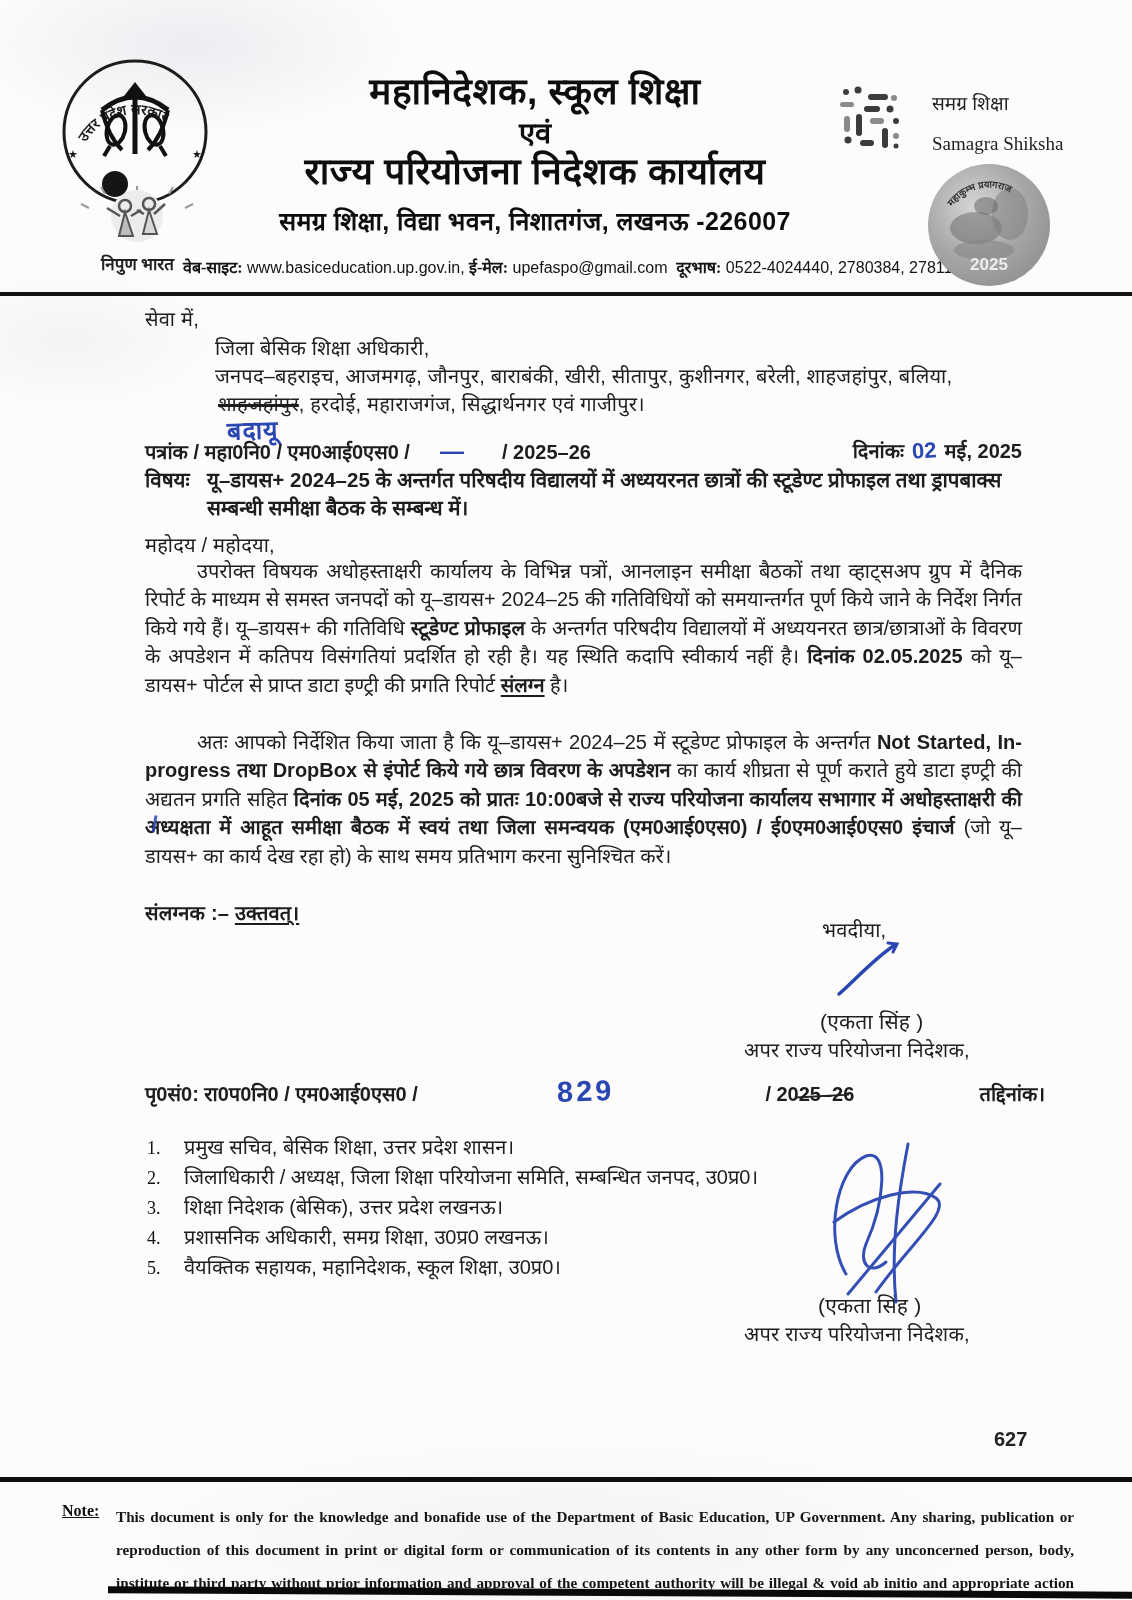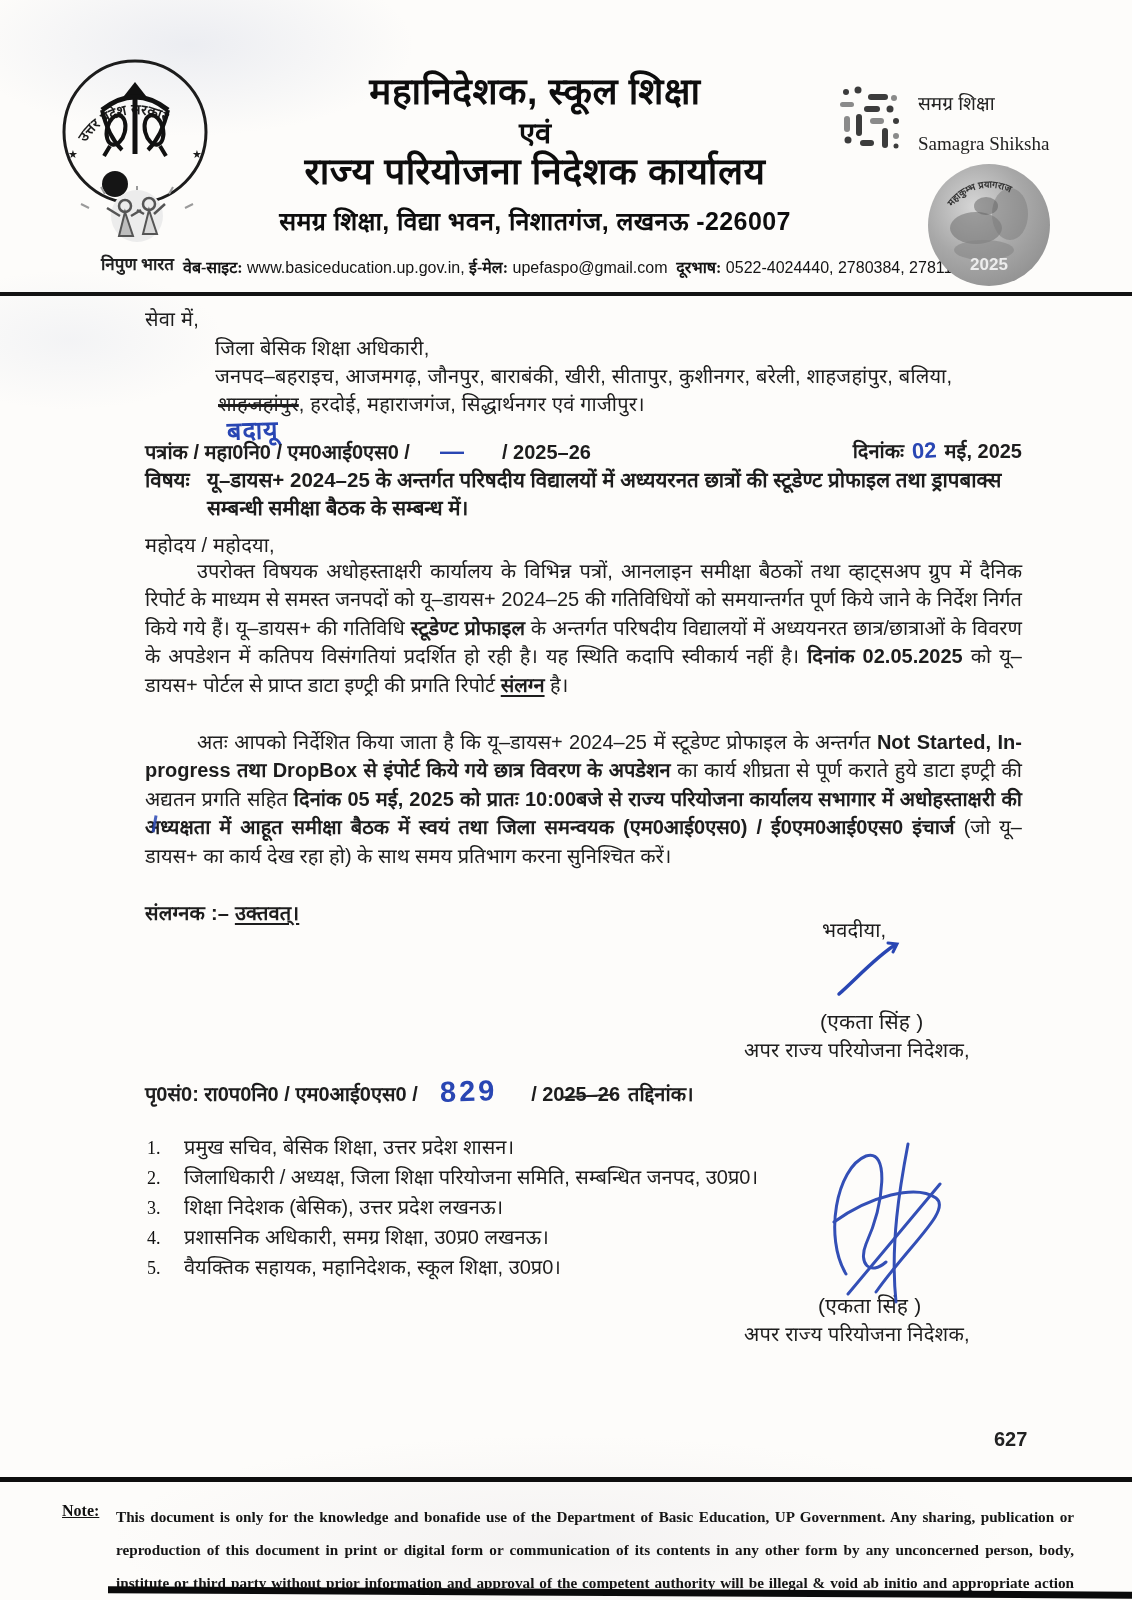--- a/index.html
+++ b/index.html
@@ -20,21 +20,21 @@
   
   .emblem{left:58px;top:54px;}
   .nipun{left:70px;top:186px;width:135px;text-align:center;}
   .nipun-caption{font-size:17px;font-weight:bold;color:#222;margin-top:2px;font-family:"Liberation Serif","DejaVu Serif",serif;text-align:center;}
   .hdr-center{left:150px;top:70px;width:770px;text-align:center;color:#0d0d0d;}
   .t-main{font-size:37px;font-weight:bold;letter-spacing:.5px;line-height:1.18;}
   .t-evam{font-size:29px;font-weight:bold;line-height:1.1;margin-top:4px;}
   .t-addr{font-size:25px;font-weight:bold;margin-top:10px;letter-spacing:.4px;}
   .contact{left:183px;top:256px;width:840px;font-size:16px;white-space:nowrap;color:#141414;}
   .contact b{font-family:"Liberation Serif","DejaVu Serif",serif;}
-  .samagra{left:836px;top:84px;display:flex;align-items:flex-start;gap:12px;}
+  .samagra{left:836px;top:84px;display:flex;align-items:flex-start;gap:26px;}
   .samagra-text div:first-child{font-size:19px;color:#222;margin-top:6px;}
   .samagra-text div:last-child{font-size:19px;color:#222;font-family:"Liberation Serif","DejaVu Serif",serif;margin-top:17px;}
   .stamp{left:926px;top:162px;}
   .hdr-rule{left:0;top:292px;width:1132px;height:4px;background:#131313;}
 
   
   .seva{left:145px;top:305px;}
   .addr1{left:215px;top:334px;}
   .addr2{left:215px;top:362px;}
   .addr3{left:218px;top:390px;}
@@ -49,21 +49,21 @@
   .para{left:145px;width:877px;text-align:justify;font-size:20px;line-height:28.4px;text-indent:52px;}
   .para1{top:557px;}
   .para2{top:728px;}
   .ul{text-decoration:underline;text-underline-offset:3px;}
   .blue-tick{left:153px;top:816px;width:8px;height:17px;border-left:3px solid #2946b3;transform:rotate(10deg);opacity:.85;}
   .encl{left:145px;top:899px;font-weight:bold;}
   .closing{left:822px;top:916px;}
   .sig1{left:833px;top:938px;}
   .name1{left:820px;top:1007px;font-size:21px;}
   .desig1{left:744px;top:1036px;font-size:20px;}
-  .ps-row{left:145px;top:1075px;width:900px;white-space:nowrap;font-weight:600;font-size:20px;display:flex;align-items:baseline;}
+  .ps-row{left:145px;top:1075px;width:900px;white-space:nowrap;font-weight:600;font-size:20px;display:flex;align-items:baseline;justify-content:space-between;}
   .hw-num{font-size:29px;letter-spacing:3px;margin:0 34px 0 22px;transform:rotate(-2deg);display:inline-block;}
   .part-strike{position:relative;display:inline-block;}
   .part-strike::after{content:"";position:absolute;left:34%;right:6%;top:54%;height:2px;background:#222;transform:rotate(-3deg);}
   .ps-tail{margin-left:8px;}
   .copies-head{left:145px;top:1107px;font-weight:bold;font-size:20.5px;}
   .copy-list{left:147px;top:1133px;width:820px;}
   .copy-row{height:30px;display:flex;align-items:baseline;}
   .copy-num{flex:0 0 37px;font-family:"Liberation Serif","DejaVu Serif",serif;font-size:18px;color:#111;}
   .copy-text{font-size:20px;}
   .sig2{left:812px;top:1126px;z-index:3;}

